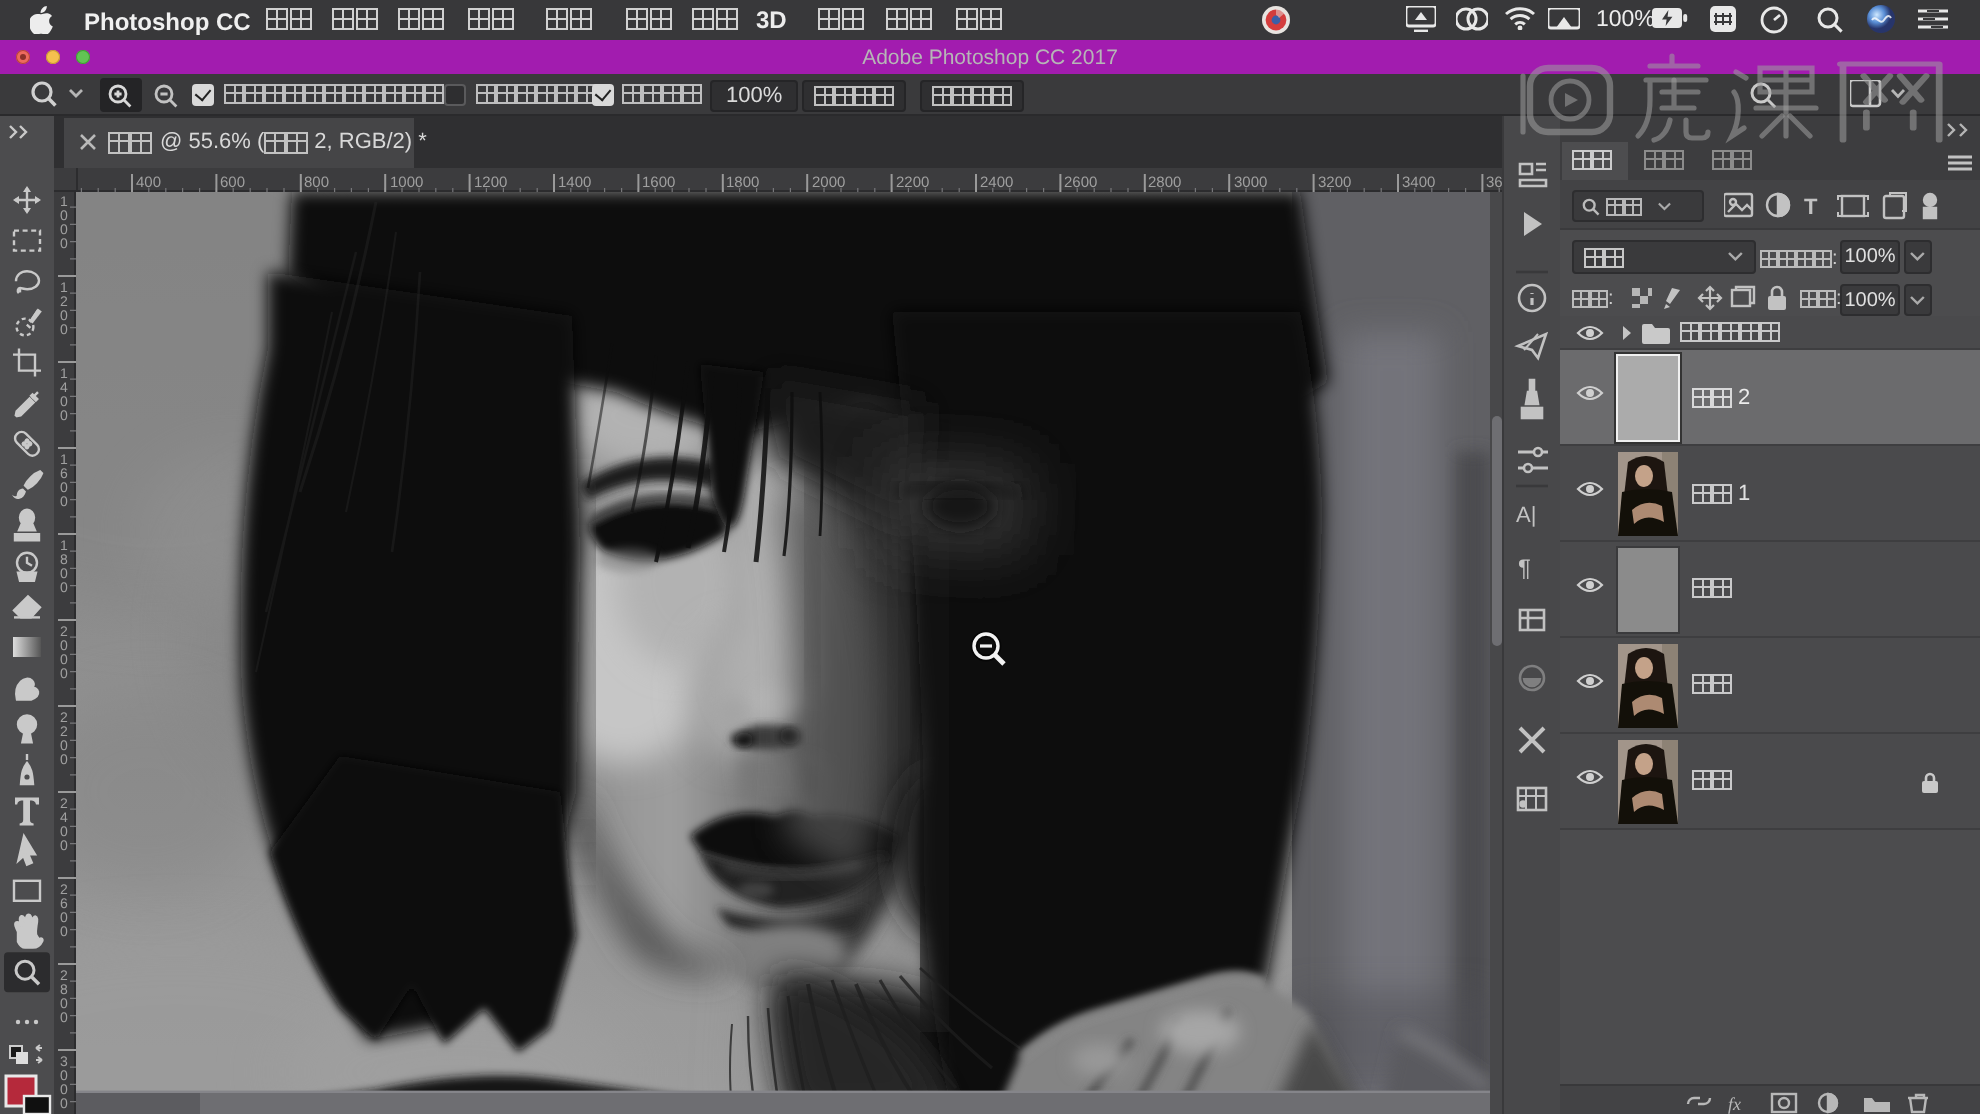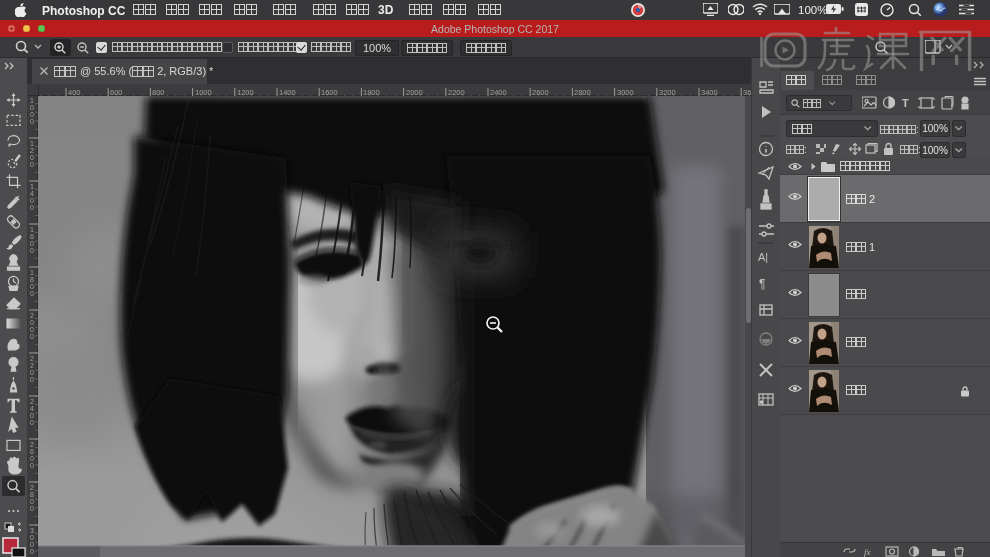--- a/index.html
+++ b/index.html
@@ -121,21 +121,21 @@
       </svg>
 <svg class="abs" style="left:959px;top:4px" width="15" height="12" viewBox="0 0 15 12">
 <g stroke="#e8e8e8" stroke-width="1.6">
           <path d="M0 1.5h15M0 5.5h15M0 9.5h15"></path>
         </g>
         <g stroke="#38383a" stroke-width="1">
           <path d="M4.5 1.5h6M2.5 5.5h6M6.5 9.5h6"></path>
         </g>
       </svg>
 </div>
-<div class="abs" style="left:0;top:20px;width:990px;height:27px;background:#b91c1c">
+<div class="abs" style="left:0;top:20px;width:990px;height:27px;background:#a21caf">
 <span class="abs" style="left:8px;top:5px;width:7px;height:7px;border-radius:50%;background:#ed6a5e;box-shadow:inset 0 0 0 .5px #b5443a"></span>
 <span class="abs" style="left:23px;top:5px;width:7px;height:7px;border-radius:50%;background:#f5bf4f;box-shadow:inset 0 0 0 .5px #c59835"></span>
 <span class="abs" style="left:38px;top:5px;width:7px;height:7px;border-radius:50%;background:#62c454;box-shadow:inset 0 0 0 .5px #3f9e33"></span>
 <span class="abs" style="left:10px;top:7px;width:3px;height:3px;border-radius:50%;background:#8c3129"></span>
 <div class="abs" style="left:0;right:0;top:3px;text-align:center;font-size:10.5px;color:#b6b6b6">Adobe Photoshop CC 2017</div>
 </div>
 <div class="abs" style="left:0;top:37px;width:990px;height:21px;background:#3a3a3c;border-bottom:1px solid #2a2a2c;color:#d6d6d6;font-size:11px">
 <svg class="abs" style="left:13px;top:2px" width="30" height="17" viewBox="0 0 30 17">
 <circle cx="8" cy="7" r="4.5" fill="none" stroke="#d0d0d0" stroke-width="1.6"></circle>
         <path d="M11.3 10.3l3.4 3.4" stroke="#d0d0d0" stroke-width="1.8"></path>
@@ -207,21 +207,21 @@
 <div class="abs" style="left:5px;top:1px;width:175px;height:25px;background:#454547;color:#d8d8d8;font-size:11px">
 <svg class="abs" style="left:7px;top:7px" width="10" height="10" viewBox="0 0 10 10">
           <path d="M1.5 1.5l7 7M8.5 1.5l-7 7" stroke="#b9b9b9" stroke-width="1.3"></path>
         </svg>
 <span class="abs row" style="left:22px;top:6px">
           <i class="zh" style="width:11px;height:11px;margin:0 0px;color:#d8d8d8;"></i>
           <i class="zh" style="width:11px;height:11px;margin:0 0px;color:#d8d8d8;"></i>
           <span style="margin-left:4px">@ 55.6% (</span>
           <i class="zh" style="width:11px;height:11px;margin:0 0px;color:#d8d8d8;"></i>
           <i class="zh" style="width:11px;height:11px;margin:0 0px;color:#d8d8d8;"></i>
-          <span style="margin-left:3px">2, RGB/3) *</span>
+          <span style="margin-left:3px">2, RGB/2) *</span>
         </span>
 </div>
     </div>
 <div class="abs" style="left:0;top:58px;width:27px;height:499px;background:#4c4c4e">
 <svg width="27" height="499" viewBox="0 0 27 499">
 <g stroke="#c9c9c9" fill="none" stroke-width="1.2">
 <path d="M5 5l3 3-3 3M10 5l3 3-3 3"></path>
 </g>
         <rect x="2" y="418.1" width="23" height="20" rx="2" fill="#2c2c2e"></rect>
 <g stroke="#c9c9c9" fill="none" stroke-width="1.2">

